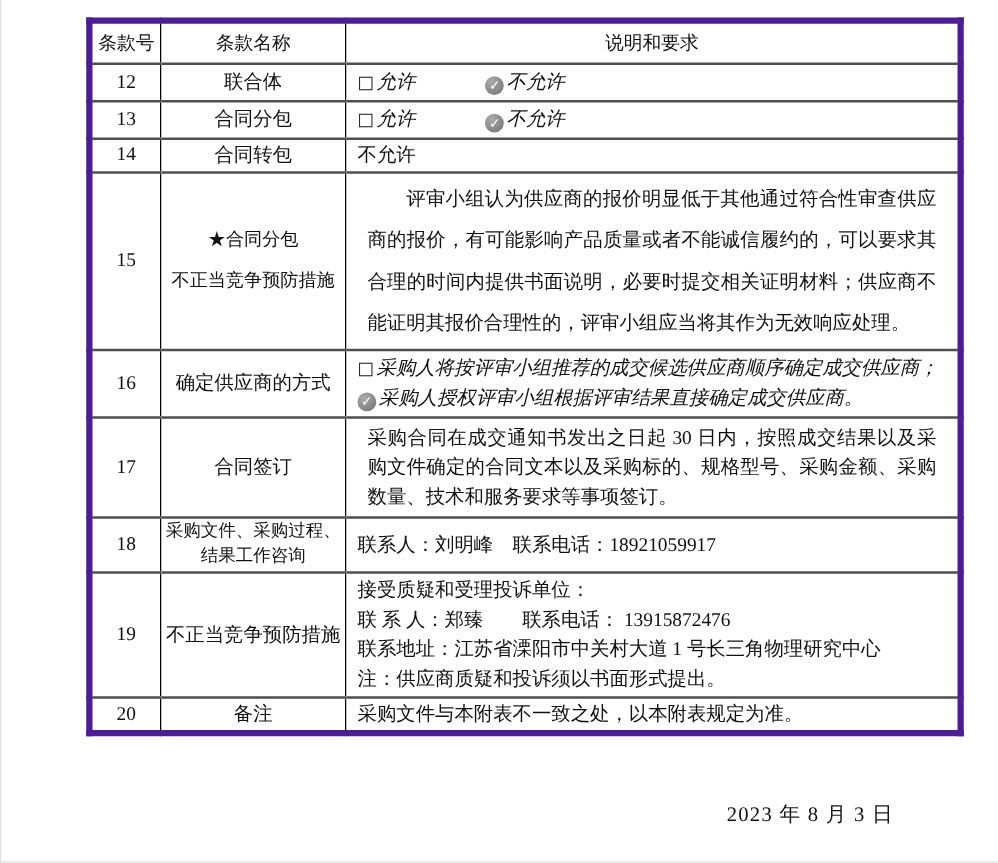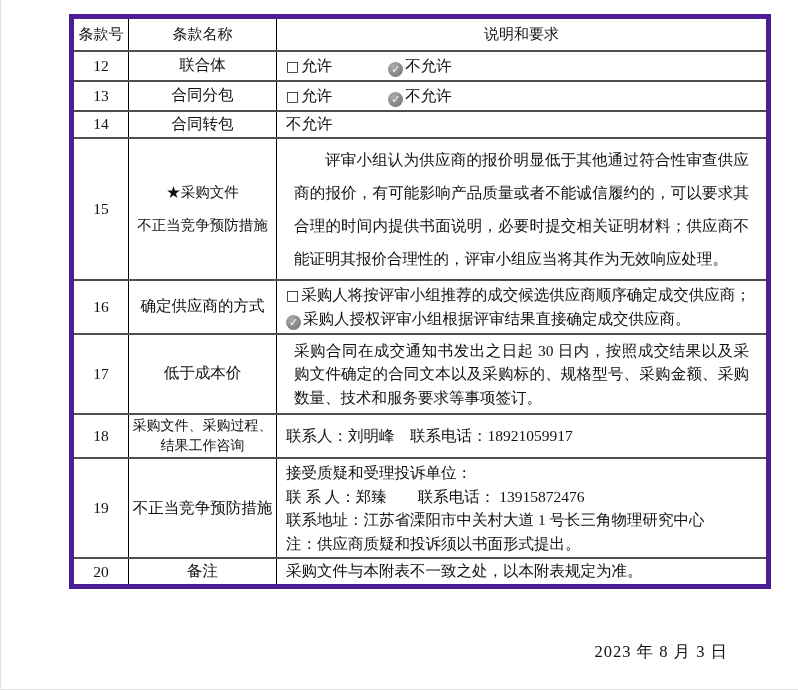--- a/index.html
+++ b/index.html
@@ -48,21 +48,21 @@
     text-align: justify;
     text-indent: 2em;
     line-height: 33px;
     padding: 2px 8px;
   }
   .para-mid {
     text-align: justify;
     line-height: 23.5px;
     padding: 2px 8px;
   }
-  .opt-line { line-height: 24px; white-space: nowrap; }
+  .opt-line { line-height: 24px; white-space: nowrap; font-style: italic; }
   .opt-gap { margin-left: 56px; }
   .multi-line { line-height: 23.5px; }
   .box-icon {
     display: inline-block;
     font-family: "DejaVu Sans", sans-serif;
     font-size: 14px;
     margin-right: 2px;
   }
   .check-icon {
     display: inline-block;
@@ -75,21 +75,21 @@
     font-size: 11px;
     font-weight: bold;
     line-height: 15px;
     text-align: center;
     vertical-align: -2px;
     margin-right: 2px;
   }
   .doc-date {
     position: absolute;
     top: 641px;
-    right: 70px;
+    right: 83px;
     font-size: 16.5px;
     letter-spacing: 1px;
   }
 </style>
 </head>
 <body>
 
 <table class="clause-table">
   <colgroup>
       <col class="c-no">
@@ -122,40 +122,40 @@
 
   <tr class="r-sm">
     <td class="cell-center">14</td>
     <td class="cell-center">合同转包</td>
     <td class="cell-desc">不允许</td>
   </tr>
 
   <tr class="r-15">
     <td class="cell-center">15</td>
     <td class="cell-center name-two-line">
-      <div>★采购文件</div>
+      <div>★合同分包</div>
       <div>不正当竞争预防措施</div>
     </td>
     <td class="cell-desc">
       <div class="para">评审小组认为供应商的报价明显低于其他通过符合性审查供应商的报价，有可能影响产品质量或者不能诚信履约的，可以要求其合理的时间内提供书面说明，必要时提交相关证明材料；供应商不能证明其报价合理性的，评审小组应当将其作为无效响应处理。</div>
     </td>
   </tr>
 
   <tr class="r-16">
     <td class="cell-center">16</td>
     <td class="cell-center">确定供应商的方式</td>
     <td class="cell-desc">
       <div class="opt-line"><span class="box-icon">□</span><span>采购人将按评审小组推荐的成交候选供应商顺序确定成交供应商；</span></div>
       <div class="opt-line"><span class="check-icon">✓</span><span>采购人授权评审小组根据评审结果直接确定成交供应商。</span></div>
     </td>
   </tr>
 
   <tr class="r-17">
     <td class="cell-center">17</td>
-    <td class="cell-center">低于成本价</td>
+    <td class="cell-center">合同签订</td>
     <td class="cell-desc">
       <div class="para-mid">采购合同在成交通知书发出之日起 30 日内，按照成交结果以及采购文件确定的合同文本以及采购标的、规格型号、采购金额、采购数量、技术和服务要求等事项签订。</div>
     </td>
   </tr>
 
   <tr class="r-18">
     <td class="cell-center">18</td>
     <td class="cell-center name-two-line-tight">
       <div>采购文件、采购过程、</div>
       <div>结果工作咨询</div>

